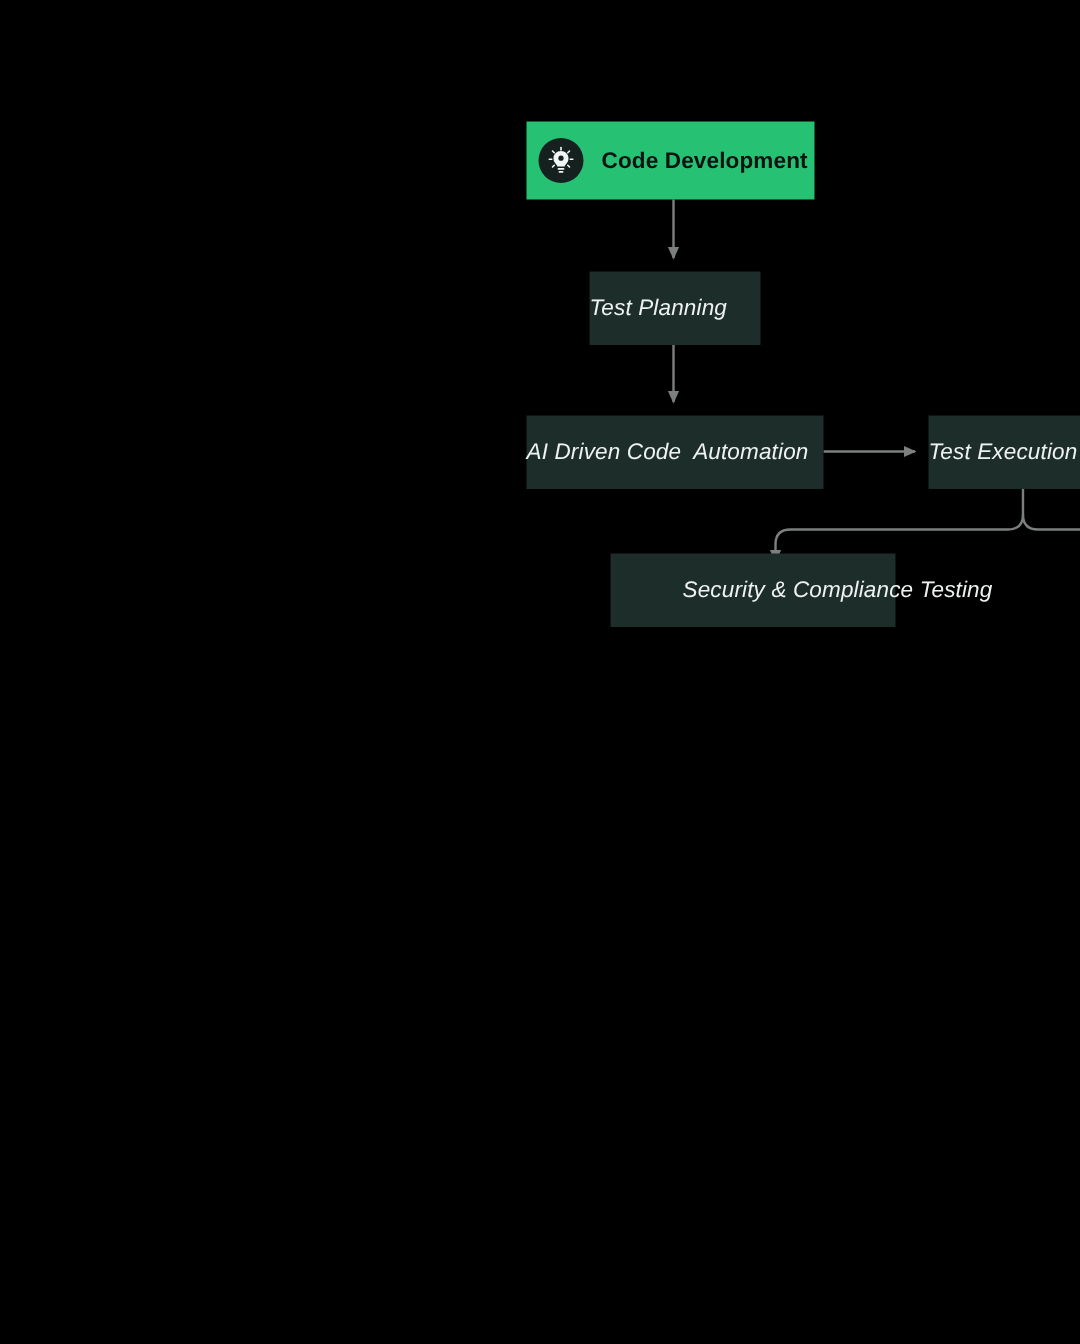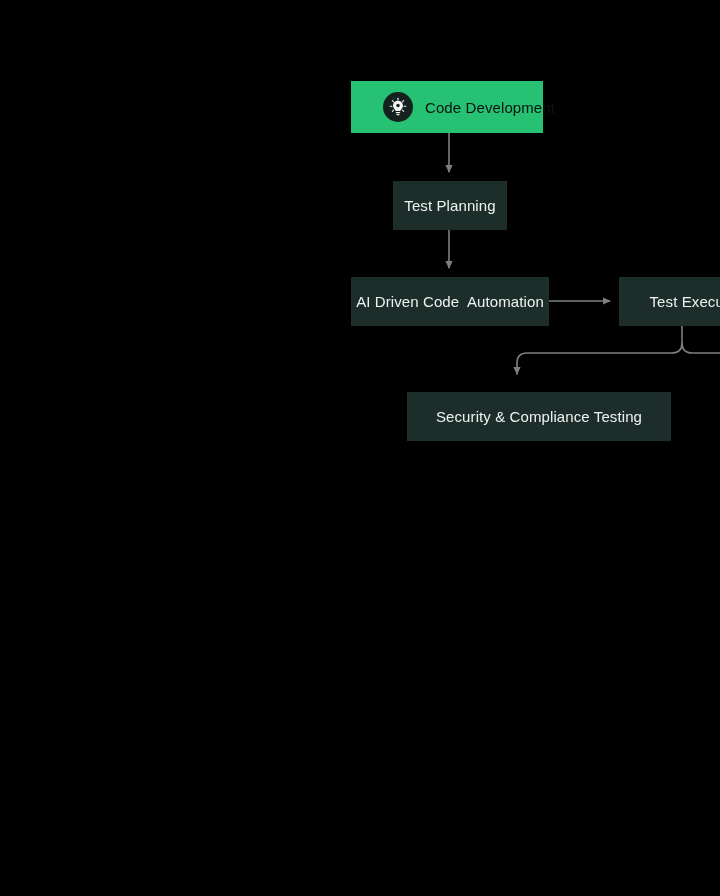--- a/index.html
+++ b/index.html
@@ -35,50 +35,50 @@
     display: flex;
     align-items: center;
     background: #1d2d2a;
     color: #eef2f1;
     font-size: 15px;
     font-weight: 400;
     letter-spacing: 0.1px;
     white-space: pre;
   }
   .node.plain {
-    justify-content: center;
+    font-style: italic;
   }
   .node.accent {
     background: #26c173;
     color: #0c1311;
-    font-weight: 400;
+    font-weight: 700;
     font-size: 15px;
     justify-content: flex-start;
-    padding-left: 32px;
+    padding-left: 8px;
     gap: 12px;
   }
   .node-icon {
     width: 30px;
     height: 30px;
     border-radius: 50%;
     background: #15211e;
     display: flex;
     align-items: center;
     justify-content: center;
     flex: 0 0 auto;
   }
   .node-label {
     display: block;
   }
   
   #node-code-development { left: 351px; top: 81px;  width: 192px; height: 52px; }
   #node-test-planning    { left: 393px; top: 181px; width: 114px; height: 49px; }
   #node-ai-driven        { left: 351px; top: 277px; width: 198px; height: 49px; }
   #node-test-execution   { left: 619px; top: 277px; width: 160px; height: 49px; }
-  #node-security         { left: 407px; top: 392px; width: 264px; height: 49px; }
+  #node-security         { left: 407px; top: 369px; width: 190px; height: 49px; padding-left: 48px; }
 </style>
 </head>
 <body>
 
 <div id="canvas">
 
   <svg class="edges" viewBox="0 0 720 896" width="720" height="896" aria-hidden="true">
     <defs>
       <marker id="arrowhead" markerWidth="9" markerHeight="9" refX="7.5" refY="4.5" orient="auto" markerUnits="userSpaceOnUse">
         <path d="M0,0.7 L8.5,4.5 L0,8.3 z" fill="#7b807e"></path>

